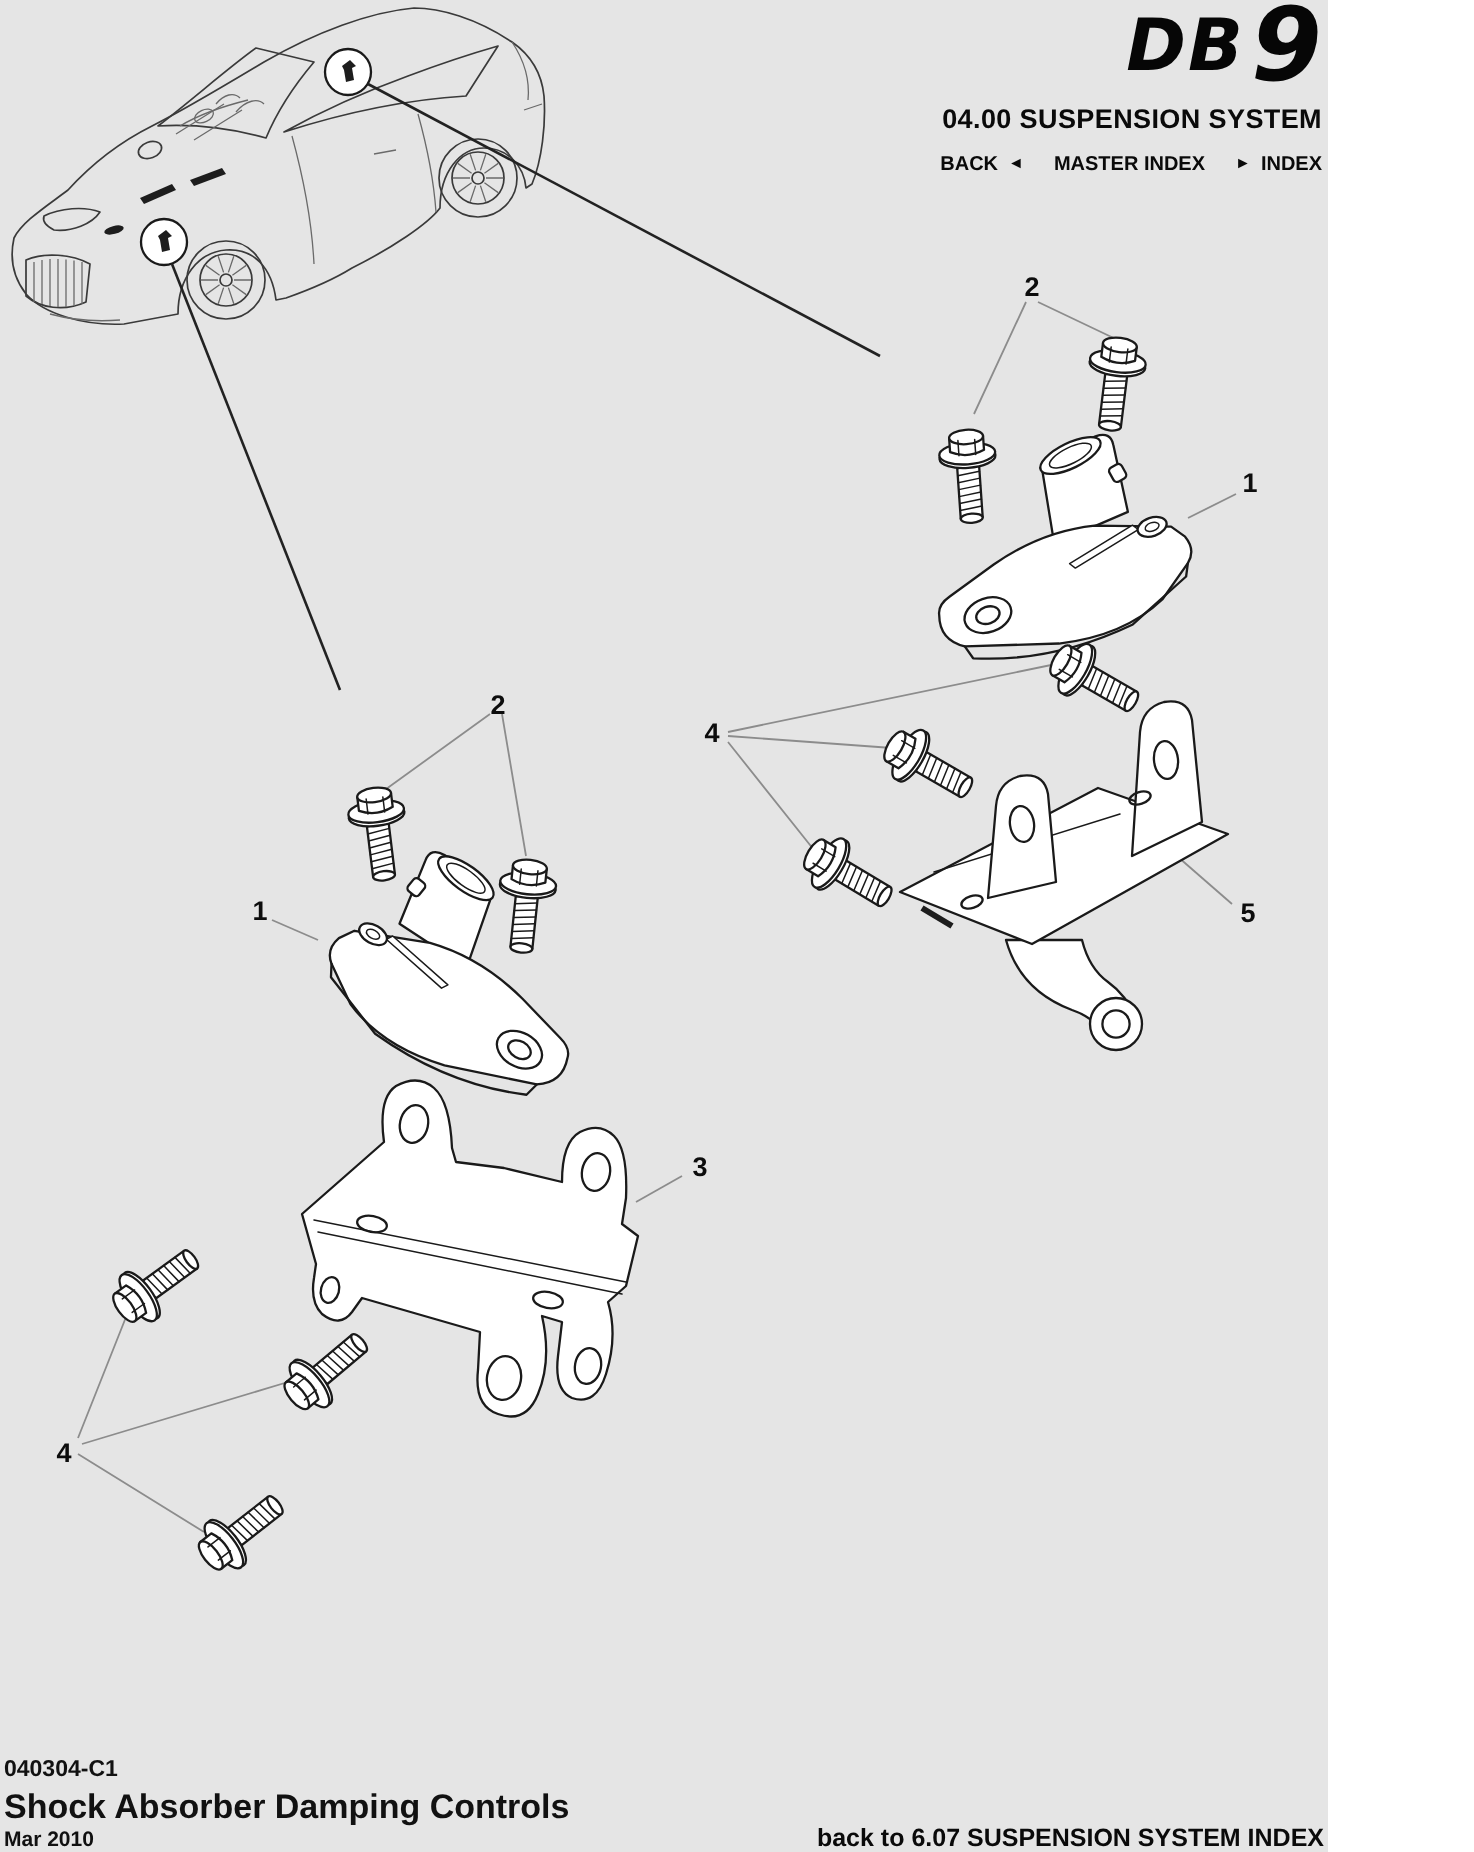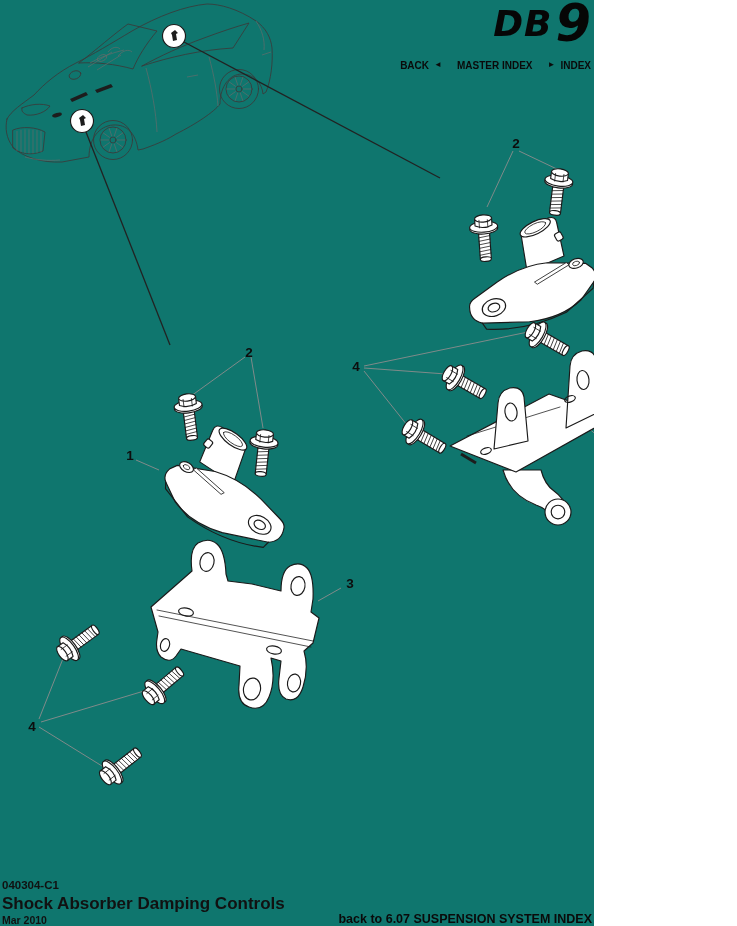--- a/index.html
+++ b/index.html
@@ -1,16 +1,16 @@
 <!DOCTYPE html>
 <html><head>
 <meta charset="utf-8">
 <style>
   html,body{margin:0;padding:0;background:#fff;}
-  .page{position:relative;width:594px;height:926px;background:#0f766e;overflow:hidden;
+  .page{position:relative;width:664px;height:926px;background:#e5e5e5;overflow:hidden;
         font-family:"Liberation Sans",sans-serif;color:#111;}
   
   .hdr{position:absolute;top:0;right:3px;text-align:right;z-index:3;}
   .logo{line-height:38px;white-space:nowrap;font-style:italic;font-weight:bold;
         font-family:"DejaVu Sans",sans-serif;color:#060606;}
   .logo .db{font-size:36px;letter-spacing:1px;}
   .logo .nine{font-size:51px;margin-left:3px;position:relative;top:5px;}
   .sect{margin-top:3px;font-size:13.5px;font-weight:bold;letter-spacing:.2px;color:#0a0a0a;}
   .nav{margin-top:10px;font-size:10px;font-weight:bold;display:flex;gap:15px;
        justify-content:space-between;align-items:center;color:#0a0a0a;}
@@ -35,20 +35,21 @@
   .plbl{font-family:"Liberation Sans",sans-serif;font-size:13.5px;font-weight:bold;fill:#0d0d0d;text-anchor:middle;}
   .dark{fill:#1d1d1d;stroke:none;}
 </style>
 </head>
 <body>
 
 <div class="page">
 
   <div class="hdr">
     <div class="logo"><span class="db">DB</span><span class="nine">9</span></div>
+    <div class="sect">04.00 SUSPENSION SYSTEM</div>
     <div class="nav">
       <a>
           <span>BACK</span>
           <span class="arr">◄</span>
         </a>
       <a>
           <span>MASTER INDEX</span>
         </a>
       <a>
           <span class="arr">►</span>

